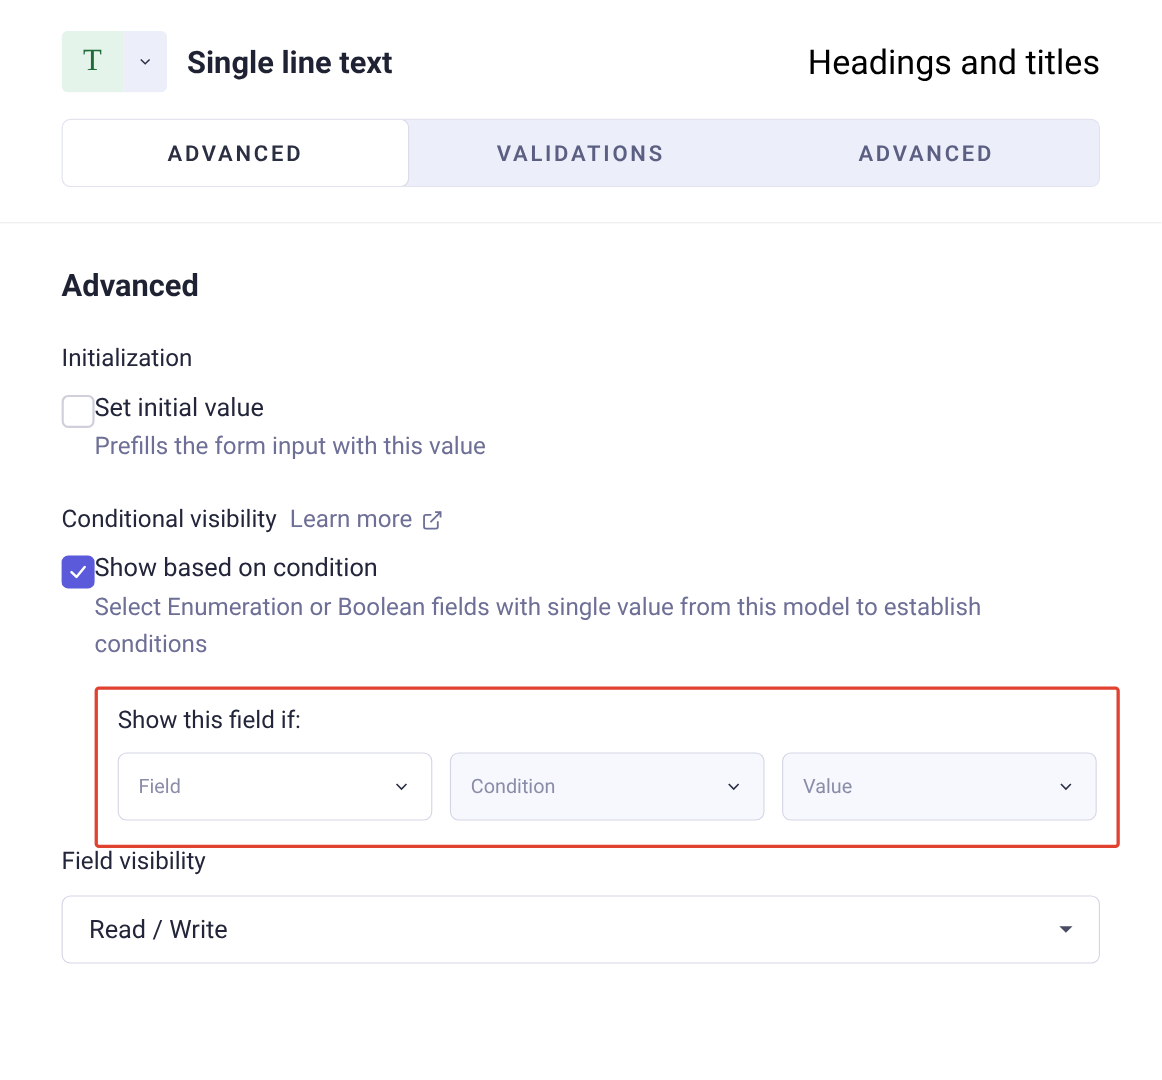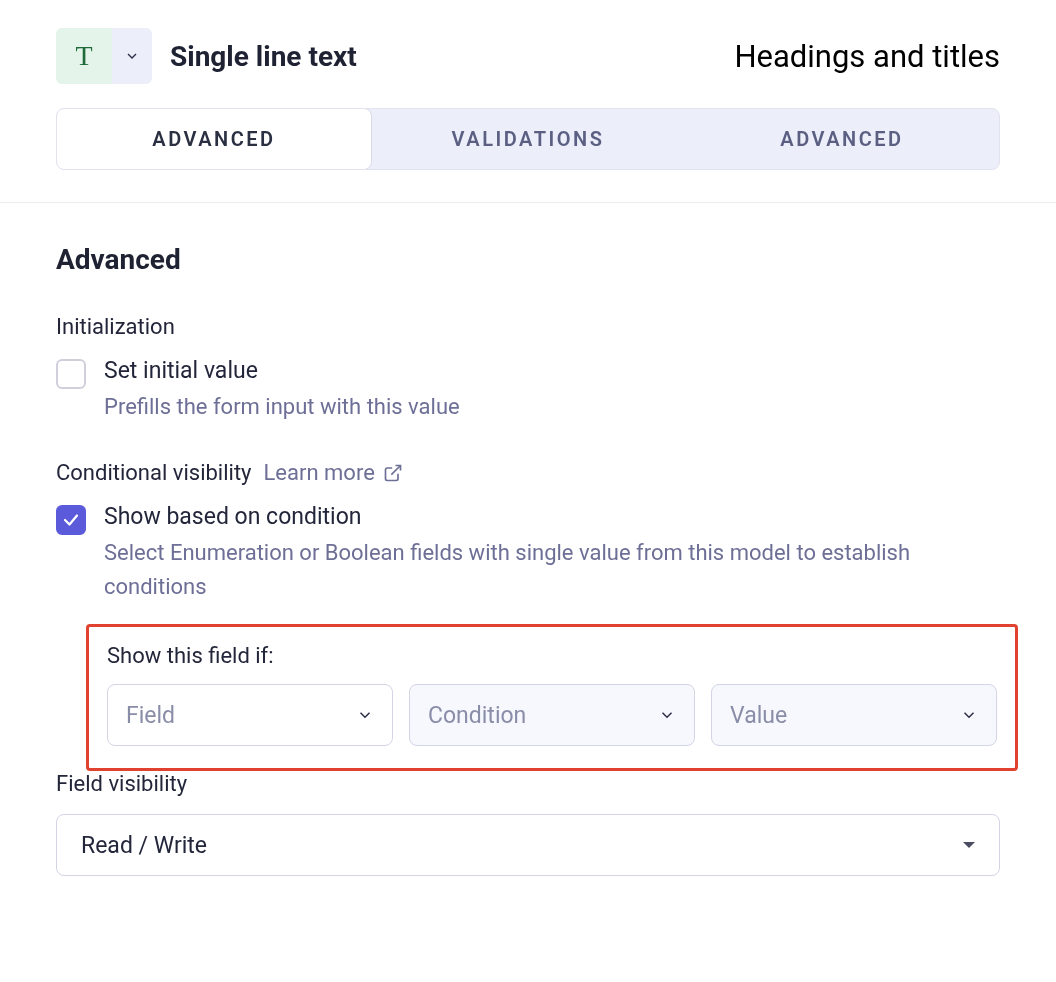--- a/index.html
+++ b/index.html
@@ -100,21 +100,21 @@
   }
   .section-label {
     font-size: 22px;
     font-weight: 400;
     color: #23263a;
     margin-bottom: 18px;
   }
   .checkbox-row {
     display: flex;
     align-items: flex-start;
-    gap: 18px;
+    gap: 0;
     margin-bottom: 36px;
   }
   .checkbox {
     width: 30px;
     height: 30px;
     border: 2px solid #cfd0dc;
     border-radius: 6px;
     flex: 0 0 auto;
     cursor: pointer;
     display: flex;
@@ -175,21 +175,21 @@
   .faux-select {
     flex: 1;
     height: 62px;
     border: 1px solid #d3d5e6;
     background: #f7f8fd;
     border-radius: 8px;
     display: flex;
     align-items: center;
     justify-content: space-between;
     padding: 0 18px;
-    font-size: 23px;
+    font-size: 18px;
     color: #8a8da8;
     cursor: pointer;
   }
   .faux-select.white { background: #ffffff; }
   .faux-select svg { width: 18px; height: 18px; }
   .field-vis-section { }
   .full-select {
     width: 100%;
     height: 62px;
     border: 1px solid #d3d5e6;

